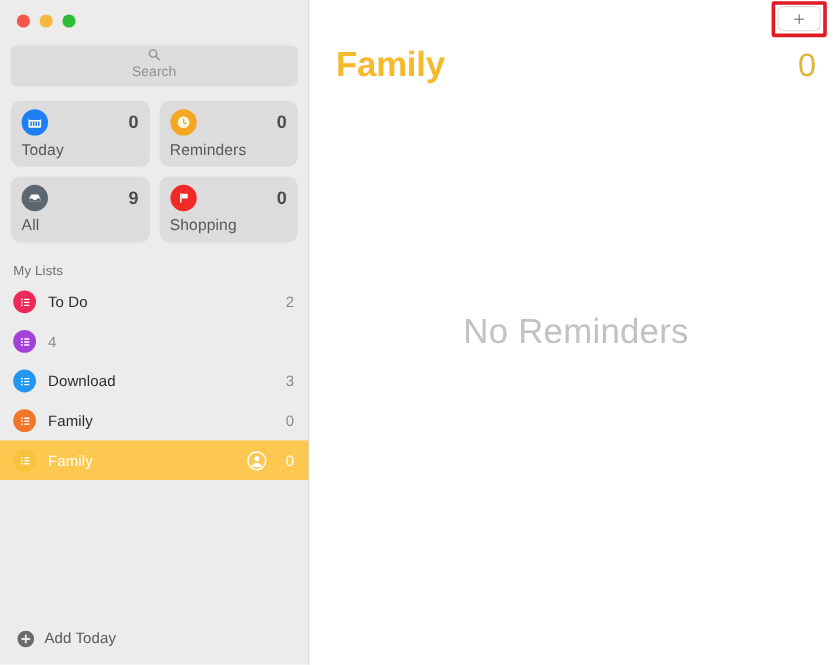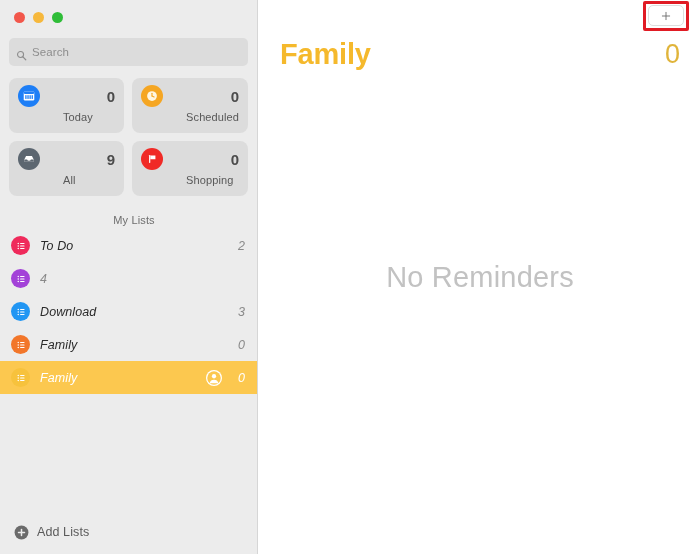--- a/index.html
+++ b/index.html
@@ -21,51 +21,51 @@
     position:relative;
   }
   .traffic-lights { display:flex; gap:8px; padding:12px 0 0 14px; height:34px; align-items:flex-start; }
   .tl { width:11px; height:11px; border-radius:50%; }
   .tl.close { background:#f2574b; }
   .tl.min   { background:#f6b83c; }
   .tl.max   { background:#2fbd38; }
 
   .search-wrap { padding:4px 9px 0 9px; }
   .search-box {
-    height:28px; background:#dcdcdc; border-radius:5px;
-    display:flex; align-items:center; padding:0 7px; gap:5px;
+    height:34px; background:#dcdcdc; border-radius:5px;
+    display:flex; align-items:center; padding:0 7px; gap:5px;flex-direction:column;
   }
   .search-icon { width:11px; height:11px; flex:0 0 auto; display:block; }
   .search-text { font-size:11.5px; color:#8e8e8e; letter-spacing:.1px; }
 
   .smart-grid {
     display:grid; grid-template-columns:1fr 1fr; gap:8px;
     padding:12px 9px 0 9px;
   }
   .smart-card {
     background:#dcdcdc; border-radius:8px; height:55px;
     padding:7px 9px 0 9px; position:relative;
   }
   .smart-top { display:flex; align-items:center; justify-content:space-between; }
   .sc-icon { width:22px; height:22px; border-radius:50%; position:relative; flex:0 0 auto; }
   .sc-count { font-size:15px; font-weight:600; color:#4b4b4b; line-height:1; }
-  .sc-label { font-size:11px; color:#585858; margin-top:4px; letter-spacing:.1px;margin-left:45px; }
+  .sc-label { font-size:13px; color:#585858; margin-top:4px; letter-spacing:.1px; }
 
   .icon-today  { background:#1d7ef6; }
   .icon-sched  { background:#f5a623; }
   .icon-all    { background:#5c6670; }
   .icon-flag   { background:#f02a26; }
 
   .sc-icon svg { position:absolute; top:50%; left:50%; transform:translate(-50%,-50%); display:block; }
 
   .my-lists-hdr {
-    font-size:11px; color:#6e6e6e; padding:18px 0 3px 11px; letter-spacing:.15px;text-align:center;
-  }
-
-  .lists { display:flex; flex-direction:column;font-style:italic; }
+    font-size:11px; color:#6e6e6e; padding:18px 0 3px 11px; letter-spacing:.15px;
+  }
+
+  .lists { display:flex; flex-direction:column; }
   .list-row {
     height:33px; display:flex; align-items:center;
     padding:0 12px 0 11px; gap:10px;
   }
   .list-row.selected { background:#fcc84f; }
   .li-icon { width:19px; height:19px; border-radius:50%; position:relative; flex:0 0 auto; }
   .li-icon svg { position:absolute; top:50%; left:50%; transform:translate(-50%,-50%); display:block; }
   .li-label { font-size:12.5px; color:#2b2b2b; flex:1 1 auto; letter-spacing:.1px; }
   .list-row.selected .li-label { color:#ffffff; }
   .li-count { font-size:12.5px; color:#8a8a8a; }
@@ -164,21 +164,21 @@
         <div class="smart-top">
           <span class="sc-icon icon-sched">
             <svg viewBox="0 0 16 16" width="13" height="13">
               <circle cx="8" cy="8" r="6" fill="#fff6e2"></circle>
               <line x1="8" y1="8" x2="8" y2="4.6" stroke="#f5a623" stroke-width="1.3" stroke-linecap="round"></line>
               <line x1="8" y1="8" x2="10.6" y2="9.2" stroke="#f5a623" stroke-width="1.3" stroke-linecap="round"></line>
             </svg>
           </span>
           <span class="sc-count">0</span>
         </div>
-        <div class="sc-label">Scheduled</div>
+        <div class="sc-label">Reminders</div>
       </div>
 
       <div class="smart-card">
         <div class="smart-top">
           <span class="sc-icon icon-all">
             <svg viewBox="0 0 16 16" width="13" height="13">
               <path d="M2.2 8.6 L4.4 4.4 L11.6 4.4 L13.8 8.6 L13.8 11.4 L2.2 11.4 Z" fill="#fff"></path>
               <path d="M2.2 8.6 L5.6 8.6 Q6.2 10.2 8 10.2 Q9.8 10.2 10.4 8.6 L13.8 8.6 L13.8 11.4 L2.2 11.4 Z" fill="#5c6670"></path>
             </svg>
           </span>
@@ -290,21 +290,21 @@
     </div>
 
     <div class="add-list">
       <span class="add-icon">
         <svg viewBox="0 0 16 16" width="15" height="15">
           <circle cx="8" cy="8" r="7.4" fill="#6b6b6b"></circle>
           <rect x="7.2" y="4" width="1.6" height="8" rx=".8" fill="#ececec"></rect>
           <rect x="4" y="7.2" width="8" height="1.6" rx=".8" fill="#ececec"></rect>
         </svg>
       </span>
-      <span class="add-label">Add Lists</span>
+      <span class="add-label">Add Today</span>
     </div>
 
   </div>
 
   <div class="main">
 
     <div class="main-toolbar">
       <div class="plus-btn">
         <span>
           <svg viewBox="0 0 16 16" width="12" height="12">

